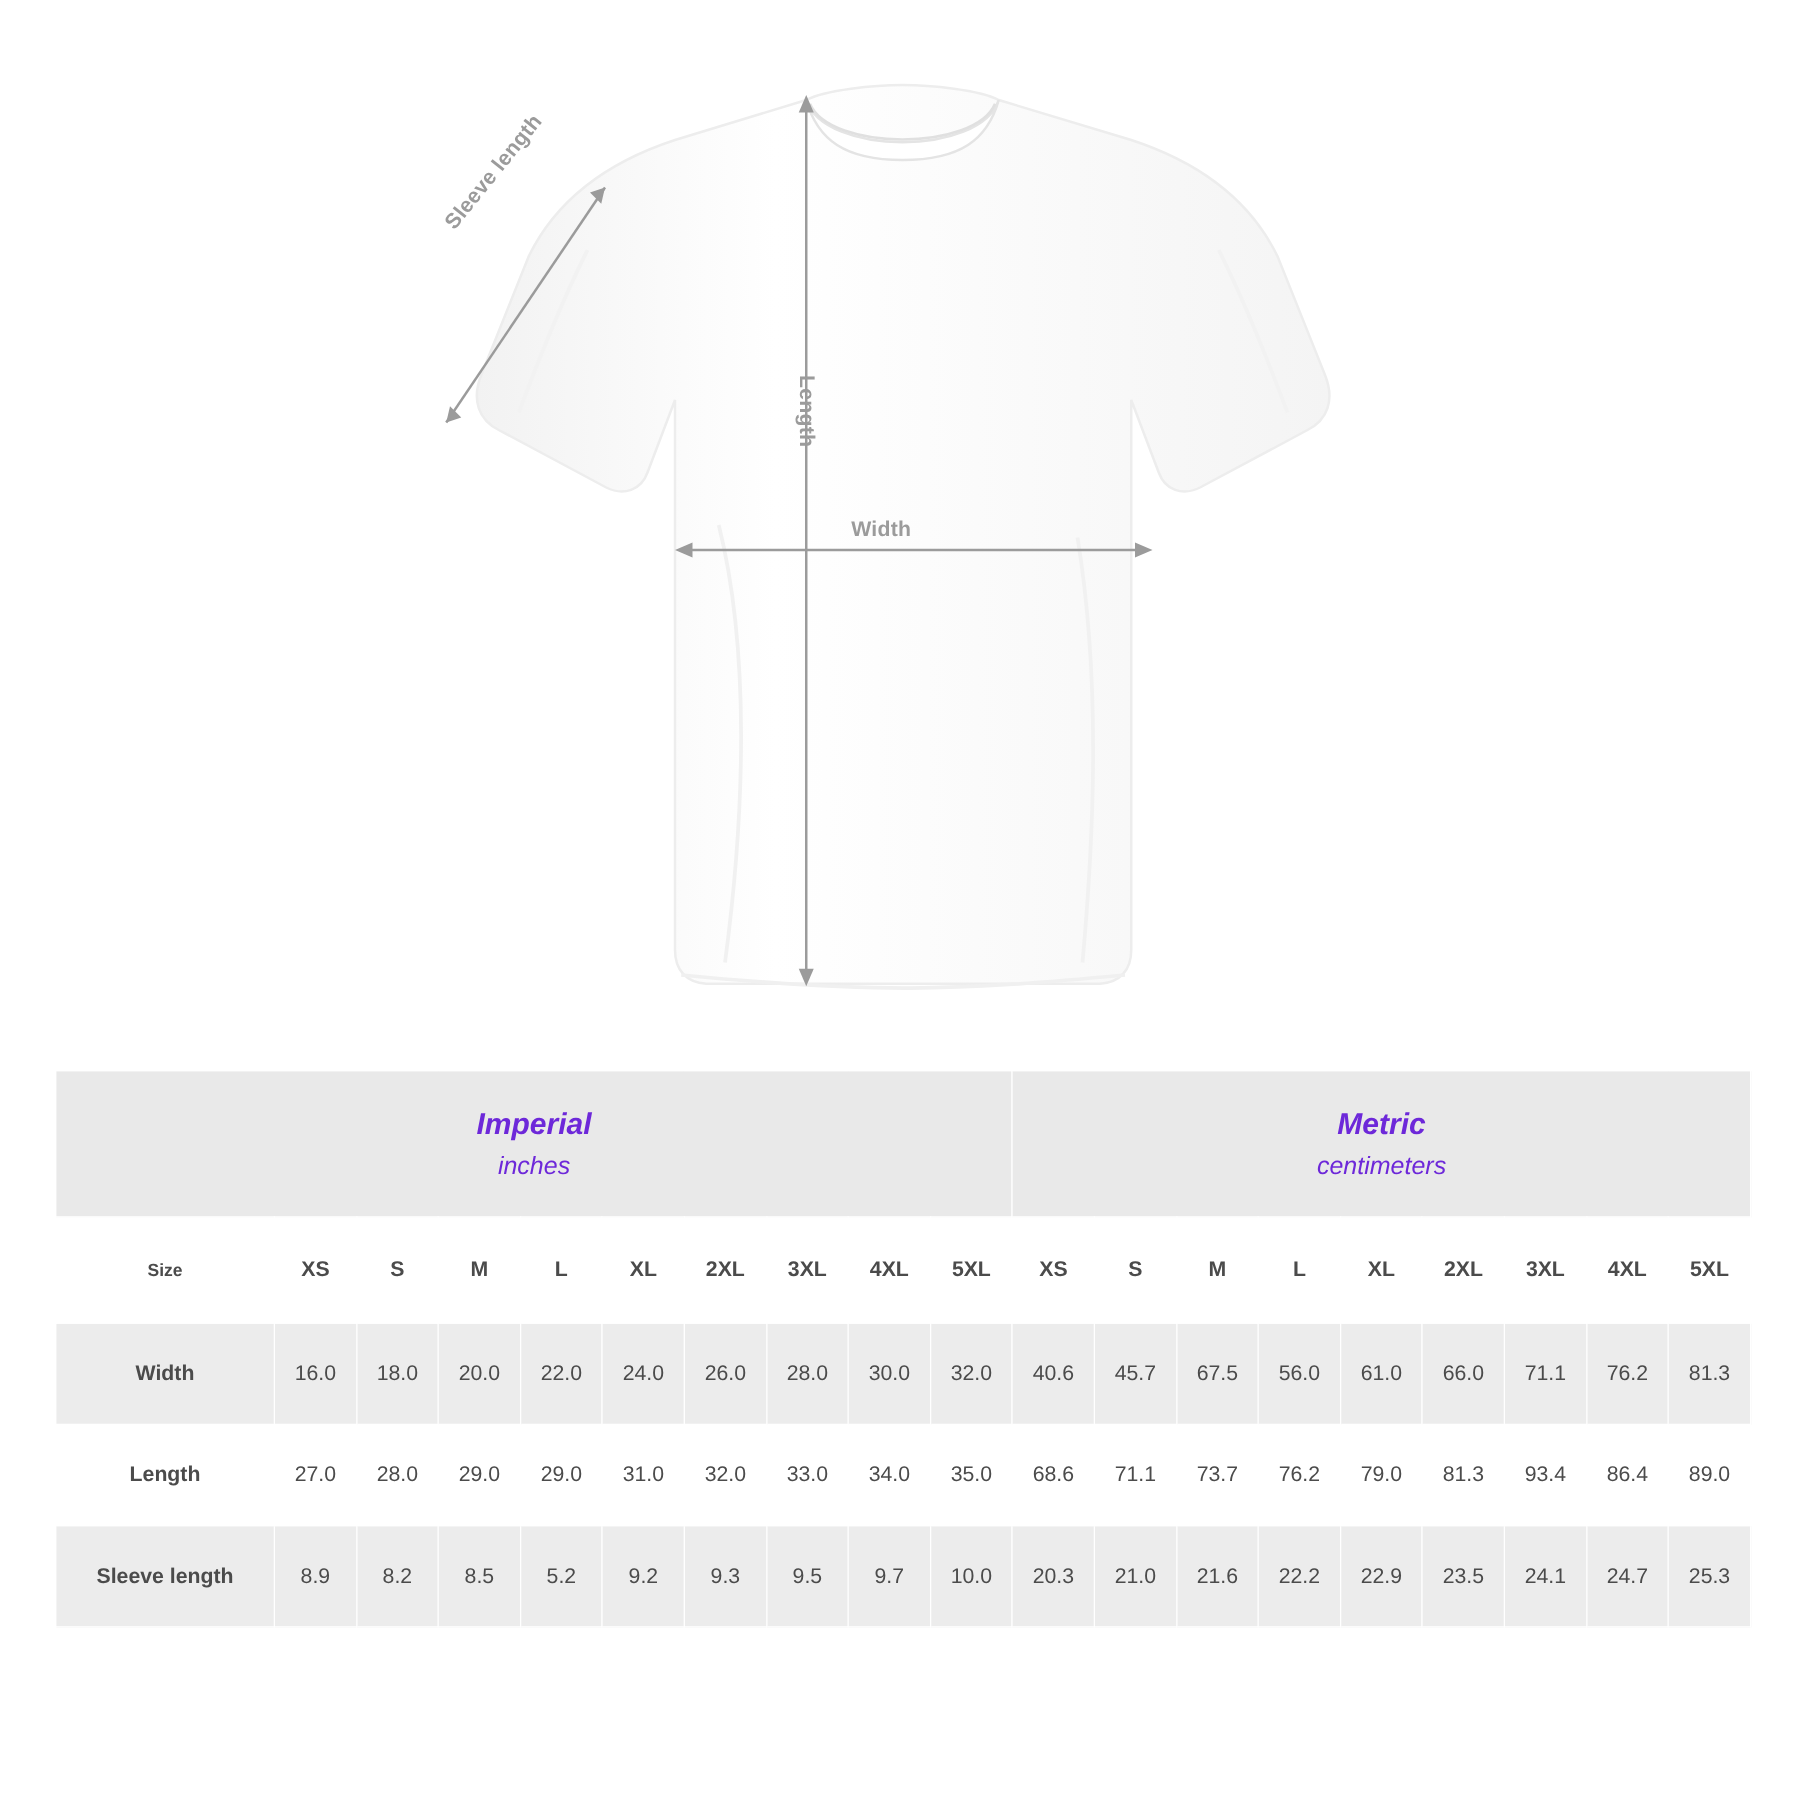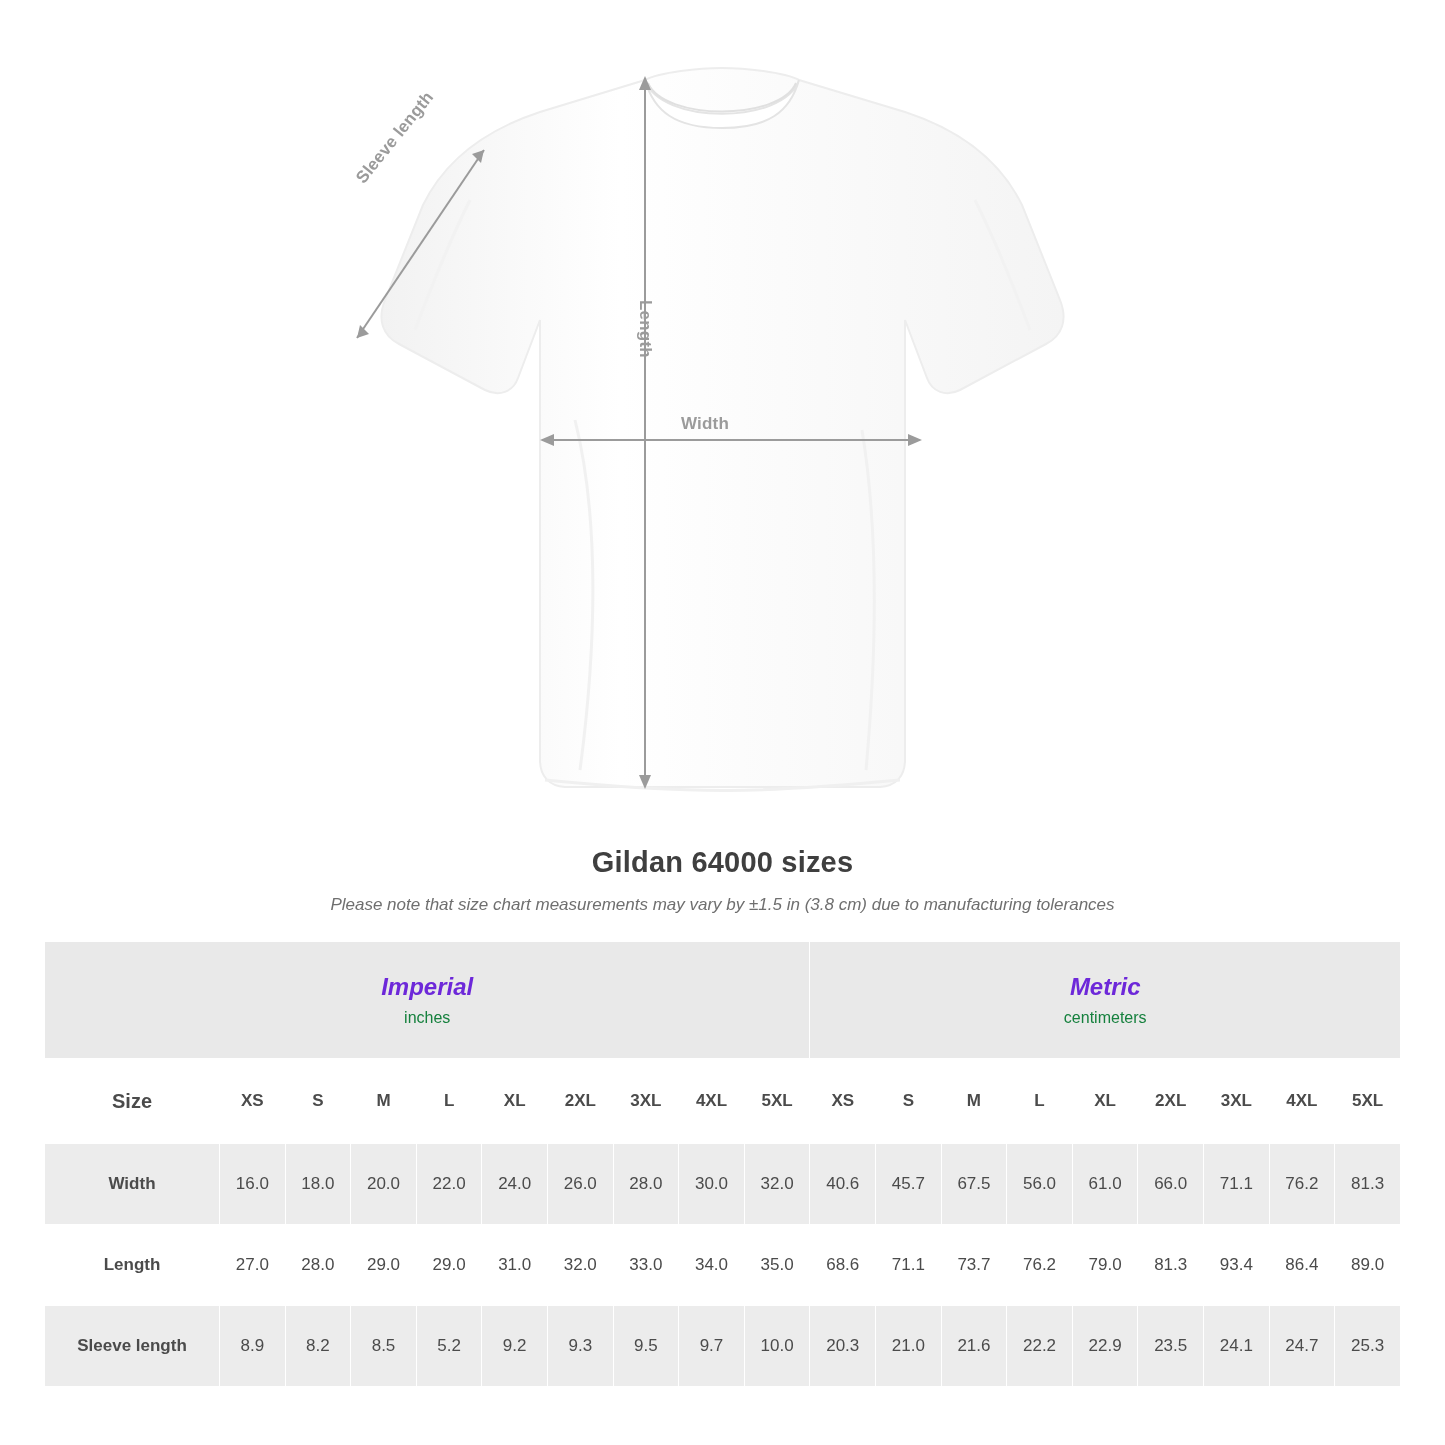--- a/index.html
+++ b/index.html
@@ -99,35 +99,36 @@
     vertical-align: middle;
   }
   .unit-name {
     font-size: 24px;
     font-style: italic;
     font-weight: bold;
     color: #6d28d9;
     display: block;
   }
   .unit-sub {
-    font-size: 16px;
-    color: #15803d;
+    font-size: 20px;
+    font-style: italic;
+    color: #6d28d9;
     display: block;
     margin-top: 8px;
   }
   .header-row td {
     background: #ffffff;
     height: 84px;
     font-weight: bold;
     font-size: 18px;
     color: #3f3f3f;
   }
   .header-row td.rowlabel {
     font-weight: bold;
-    font-size: 20px;
+    font-size: 14px;
   }
   tr.band-grey td {
     background: #ececec;
     height: 80px;
   }
   tr.band-white td {
     background: #ffffff;
     height: 80px;
   }
   td.rowlabel {
@@ -209,24 +210,20 @@
       </g>
       <polygon points="540,440 554,434 554,446" fill="#9b9b9b"></polygon>
       <polygon points="922,440 908,434 908,446" fill="#9b9b9b"></polygon>
     </svg>
 
     <div class="annot sleeve">Sleeve length</div>
     <div class="annot length">Length</div>
     <div class="annot width">Width</div>
   </div>
 
-  <div class="title-block">
-    <h1 class="chart-title">Gildan 64000 sizes</h1>
-    <div class="chart-note">Please note that size chart measurements may vary by ±1.5 in (3.8 cm) due to manufacturing tolerances</div>
-  </div>
 
   <div class="table-wrap">
     <table class="size-table">
       <colgroup>
         <col class="col-label">
         <col class="col-data">
           <col class="col-data">
           <col class="col-data">
           <col class="col-data">
           <col class="col-data">

